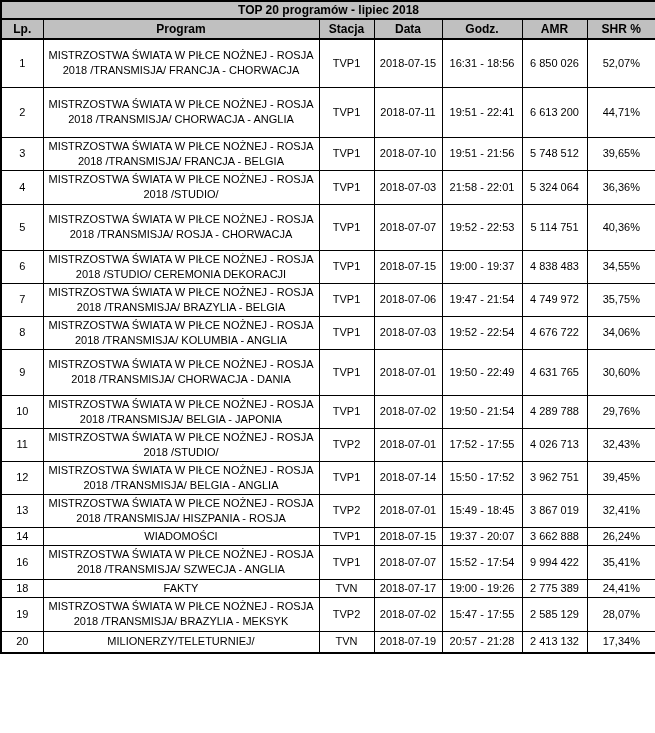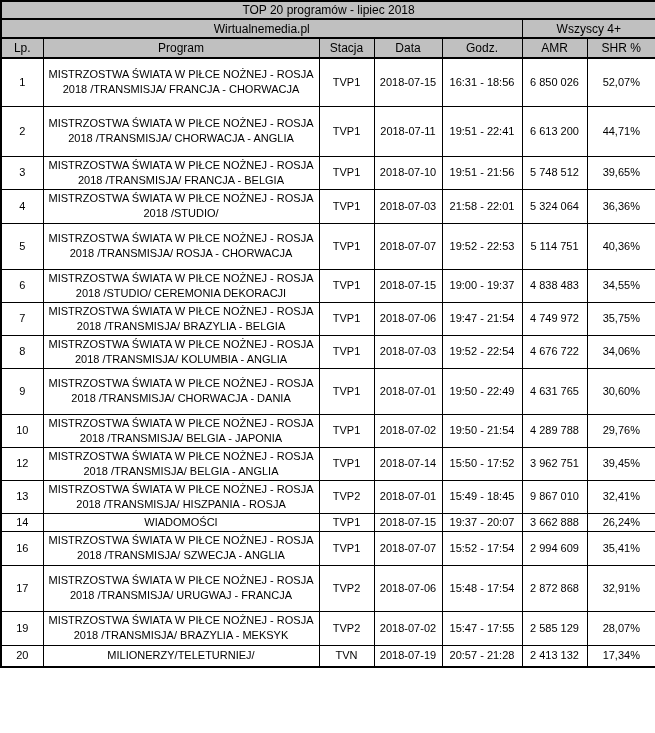--- a/index.html
+++ b/index.html
@@ -14,21 +14,21 @@
   .ratings th,.ratings td{
     border:1px solid #000;
     text-align:center;
     vertical-align:middle;
     padding:1px 3px;
     overflow:hidden;
     word-wrap:break-word;
   }
   .ratings thead th{
     background:#c0c0c0;
-    font-weight:normal;
+    font-weight:bold;
     font-size:12px;
     line-height:14px;
     border-bottom-width:2px;
   }
   .ratings thead tr.title-row th{height:14px;}
   .ratings thead tr.source-row th{height:15px;}
   .ratings thead tr.cols-row th{height:16px;}
   .ratings tbody td{
     font-size:11px;
     line-height:15px;
@@ -46,24 +46,20 @@
       <col style="width:55px">
     <col style="width:68px">
       <col style="width:80px">
       <col style="width:65px">
       <col style="width:69px">
   </colgroup>
   <thead>
     <tr class="title-row">
       <th colspan="7">TOP 20 programów - lipiec 2018</th>
     </tr>
-    <tr class="source-row">
-      <th colspan="5">Wirtualnemedia.pl</th>
-      <th colspan="2">Wszyscy 4+</th>
-    </tr>
     <tr class="cols-row">
       <th>Lp.</th>
       <th>Program</th>
       <th>Stacja</th>
       <th>Data</th>
       <th>Godz.</th>
       <th>AMR</th>
       <th>SHR %</th>
     </tr>
   </thead>
@@ -152,63 +148,72 @@
     <tr style="height:33px">
       <td>10</td>
       <td class="c-prog">MISTRZOSTWA ŚWIATA W PIŁCE NOŻNEJ - ROSJA 2018 /TRANSMISJA/ BELGIA - JAPONIA</td>
       <td>TVP1</td>
       <td>2018-07-02</td>
       <td>19:50 - 21:54</td>
       <td>4 289 788</td>
       <td>29,76%</td>
     </tr>
     <tr style="height:33px">
+      <td>11</td>
+      <td class="c-prog">MISTRZOSTWA ŚWIATA W PIŁCE NOŻNEJ - ROSJA 2018 /STUDIO/</td>
+      <td>TVP2</td>
+      <td>2018-07-01</td>
+      <td>17:52 - 17:55</td>
+      <td>4 026 713</td>
+      <td>32,43%</td>
+    </tr>
+    <tr style="height:33px">
       <td>12</td>
       <td class="c-prog">MISTRZOSTWA ŚWIATA W PIŁCE NOŻNEJ - ROSJA 2018 /TRANSMISJA/ BELGIA - ANGLIA</td>
       <td>TVP1</td>
       <td>2018-07-14</td>
       <td>15:50 - 17:52</td>
       <td>3 962 751</td>
       <td>39,45%</td>
     </tr>
     <tr style="height:33px">
       <td>13</td>
       <td class="c-prog">MISTRZOSTWA ŚWIATA W PIŁCE NOŻNEJ - ROSJA 2018 /TRANSMISJA/ HISZPANIA - ROSJA</td>
       <td>TVP2</td>
       <td>2018-07-01</td>
       <td>15:49 - 18:45</td>
-      <td>9 867 010</td>
+      <td>3 867 019</td>
       <td>32,41%</td>
     </tr>
     <tr style="height:17px">
       <td>14</td>
       <td class="c-prog">WIADOMOŚCI</td>
       <td>TVP1</td>
       <td>2018-07-15</td>
       <td>19:37 - 20:07</td>
       <td>3 662 888</td>
       <td>26,24%</td>
     </tr>
     <tr style="height:34px">
       <td>16</td>
       <td class="c-prog">MISTRZOSTWA ŚWIATA W PIŁCE NOŻNEJ - ROSJA 2018 /TRANSMISJA/ SZWECJA - ANGLIA</td>
       <td>TVP1</td>
       <td>2018-07-07</td>
       <td>15:52 - 17:54</td>
-      <td>2 994 609</td>
+      <td>9 994 422</td>
       <td>35,41%</td>
     </tr>
-    <tr style="height:46px">
-      <td>17</td>
-      <td class="c-prog">MISTRZOSTWA ŚWIATA W PIŁCE NOŻNEJ - ROSJA 2018 /TRANSMISJA/ URUGWAJ - FRANCJA</td>
-      <td>TVP2</td>
-      <td>2018-07-06</td>
-      <td>15:48 - 17:54</td>
-      <td>2 872 868</td>
-      <td>32,91%</td>
+    <tr style="height:17px">
+      <td>18</td>
+      <td class="c-prog">FAKTY</td>
+      <td>TVN</td>
+      <td>2018-07-17</td>
+      <td>19:00 - 19:26</td>
+      <td>2 775 389</td>
+      <td>24,41%</td>
     </tr>
     <tr style="height:34px">
       <td>19</td>
       <td class="c-prog">MISTRZOSTWA ŚWIATA W PIŁCE NOŻNEJ - ROSJA 2018 /TRANSMISJA/ BRAZYLIA - MEKSYK</td>
       <td>TVP2</td>
       <td>2018-07-02</td>
       <td>15:47 - 17:55</td>
       <td>2 585 129</td>
       <td>28,07%</td>
     </tr>

